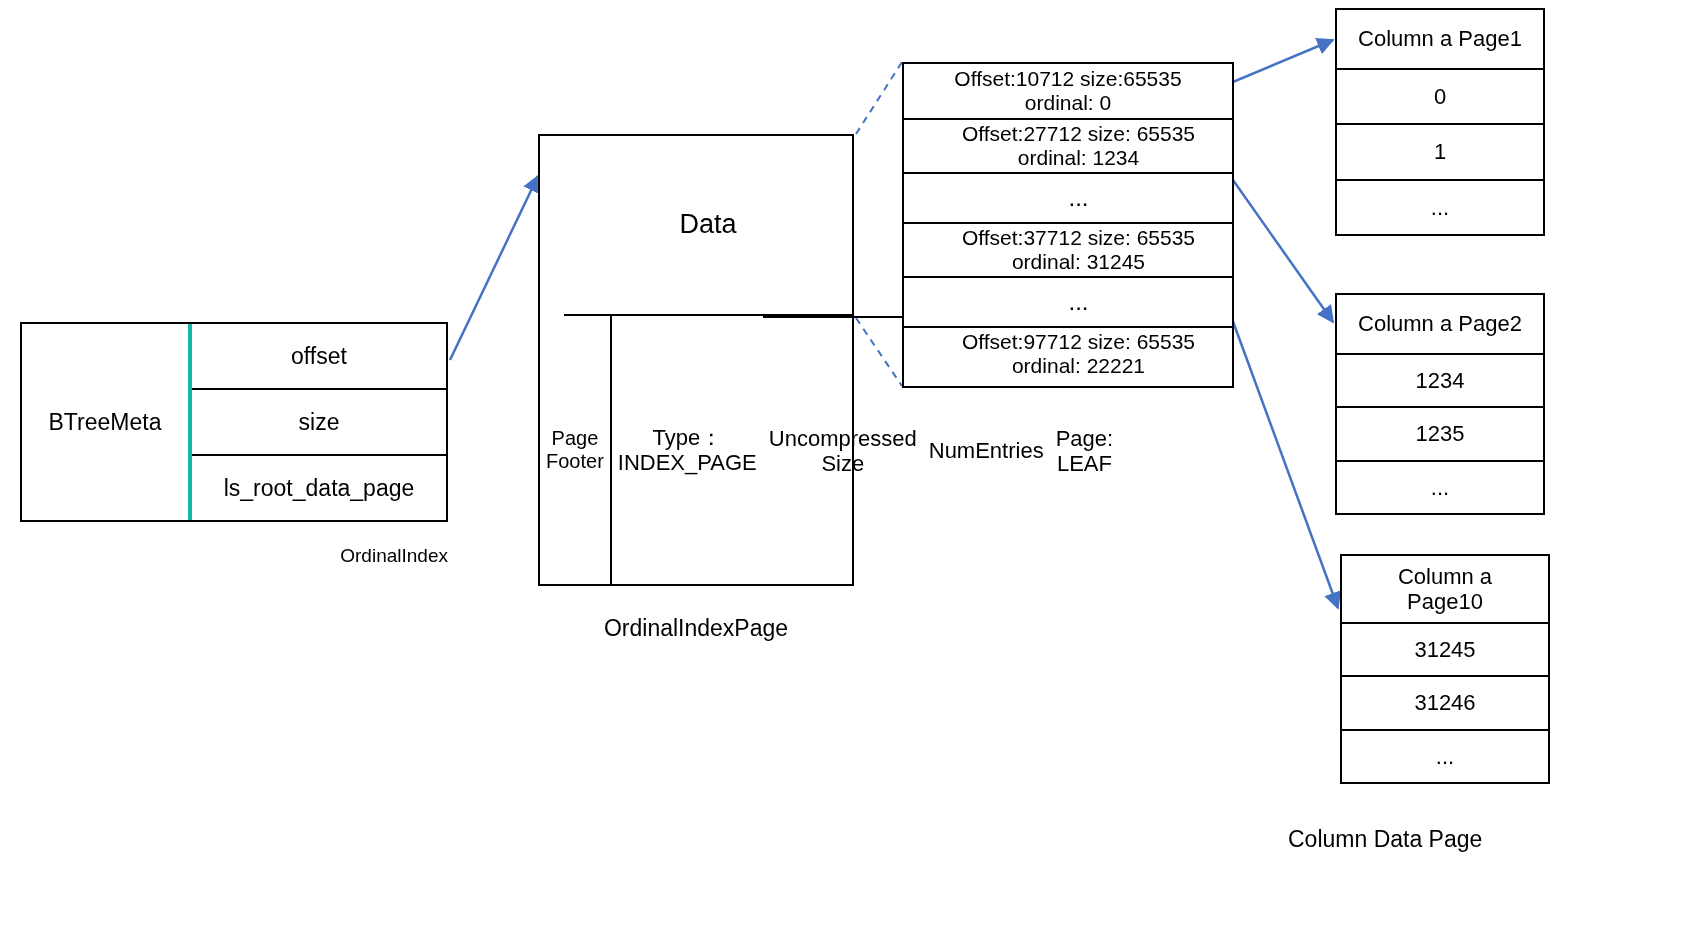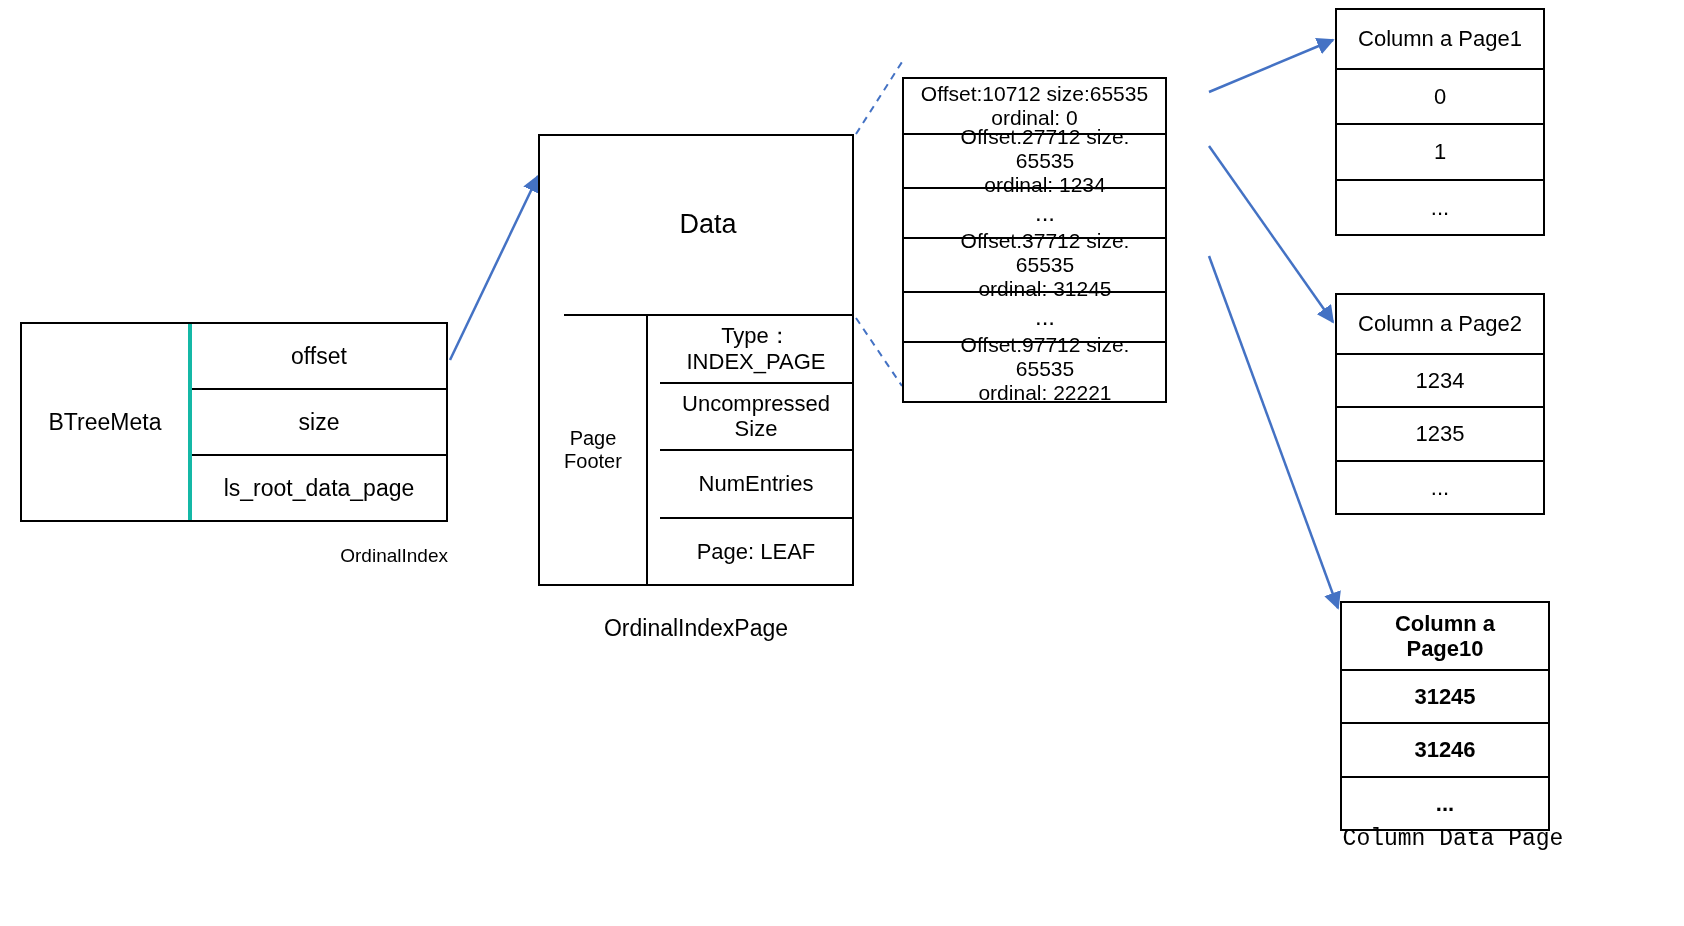--- a/index.html
+++ b/index.html
@@ -96,44 +96,43 @@
     flex-direction: row;
   }
   #oip-footer-label {
     width: 108px;
     border-right: 2px solid #000;
     font-size: 20px;
   }
   #oip-footer-fields {
     flex: 1;
     display: flex;
-    flex-direction: column;
-    padding-left: 12px;
+    flex-direction: row;
   }
   #oip-footer-fields .cell {
     flex: 1;
     font-size: 22px;
   }
   #oip-footer-fields .cell + .cell {
     border-top: 2px solid #000;
   }
   #ordinalindexpage-caption {
     position: absolute;
     left: 510px;
     top: 615px;
     width: 372px;
     text-align: center;
     font-size: 23px;
   }
 
   
   #index-entries-box {
     left: 902px;
-    top: 77px;
-    width: 265px;
+    top: 62px;
+    width: 332px;
     height: 326px;
     flex-direction: column;
   }
   #index-entries-box .cell {
     font-size: 21px;
   }
   #index-entries-box .cell + .cell {
     border-top: 2px solid #000;
     padding-left: 27px;
   }
@@ -150,30 +149,29 @@
   }
   .colpage-box .cell + .cell {
     border-top: 2px solid #000;
   }
   .colpage-head { flex: 0 0 58px; }
   .colpage-head.tall { flex: 0 0 66px; }
   .colpage-row { flex: 1; }
 
   #colpage1-box { left: 1335px; top: 8px;  height: 228px; }
   #colpage2-box { left: 1335px; top: 293px; height: 222px; }
-  #colpage10-box { left: 1340px; top: 601px; height: 230px; font-weight: bold; }
+  #colpage10-box { left: 1340px; top: 554px; height: 230px; }
 
   #columndatapage-caption {
     position: absolute;
     left: 1288px;
     top: 826px;
     width: 330px;
-    text-align: center;
-    font-size: 23px;
-    font-family: Liberation Mono, monospace;
+    text-align: left;
+    font-size: 23px;
   }
 </style>
 </head>
 <body>
 
 <div id="stage">
 
   <svg class="wires" viewBox="0 0 1684 926" xmlns="http://www.w3.org/2000/svg">
     <defs>
       <marker id="arrowblue" viewBox="0 0 10 10" refX="9" refY="5" markerWidth="7" markerHeight="7" orient="auto-start-reverse">

